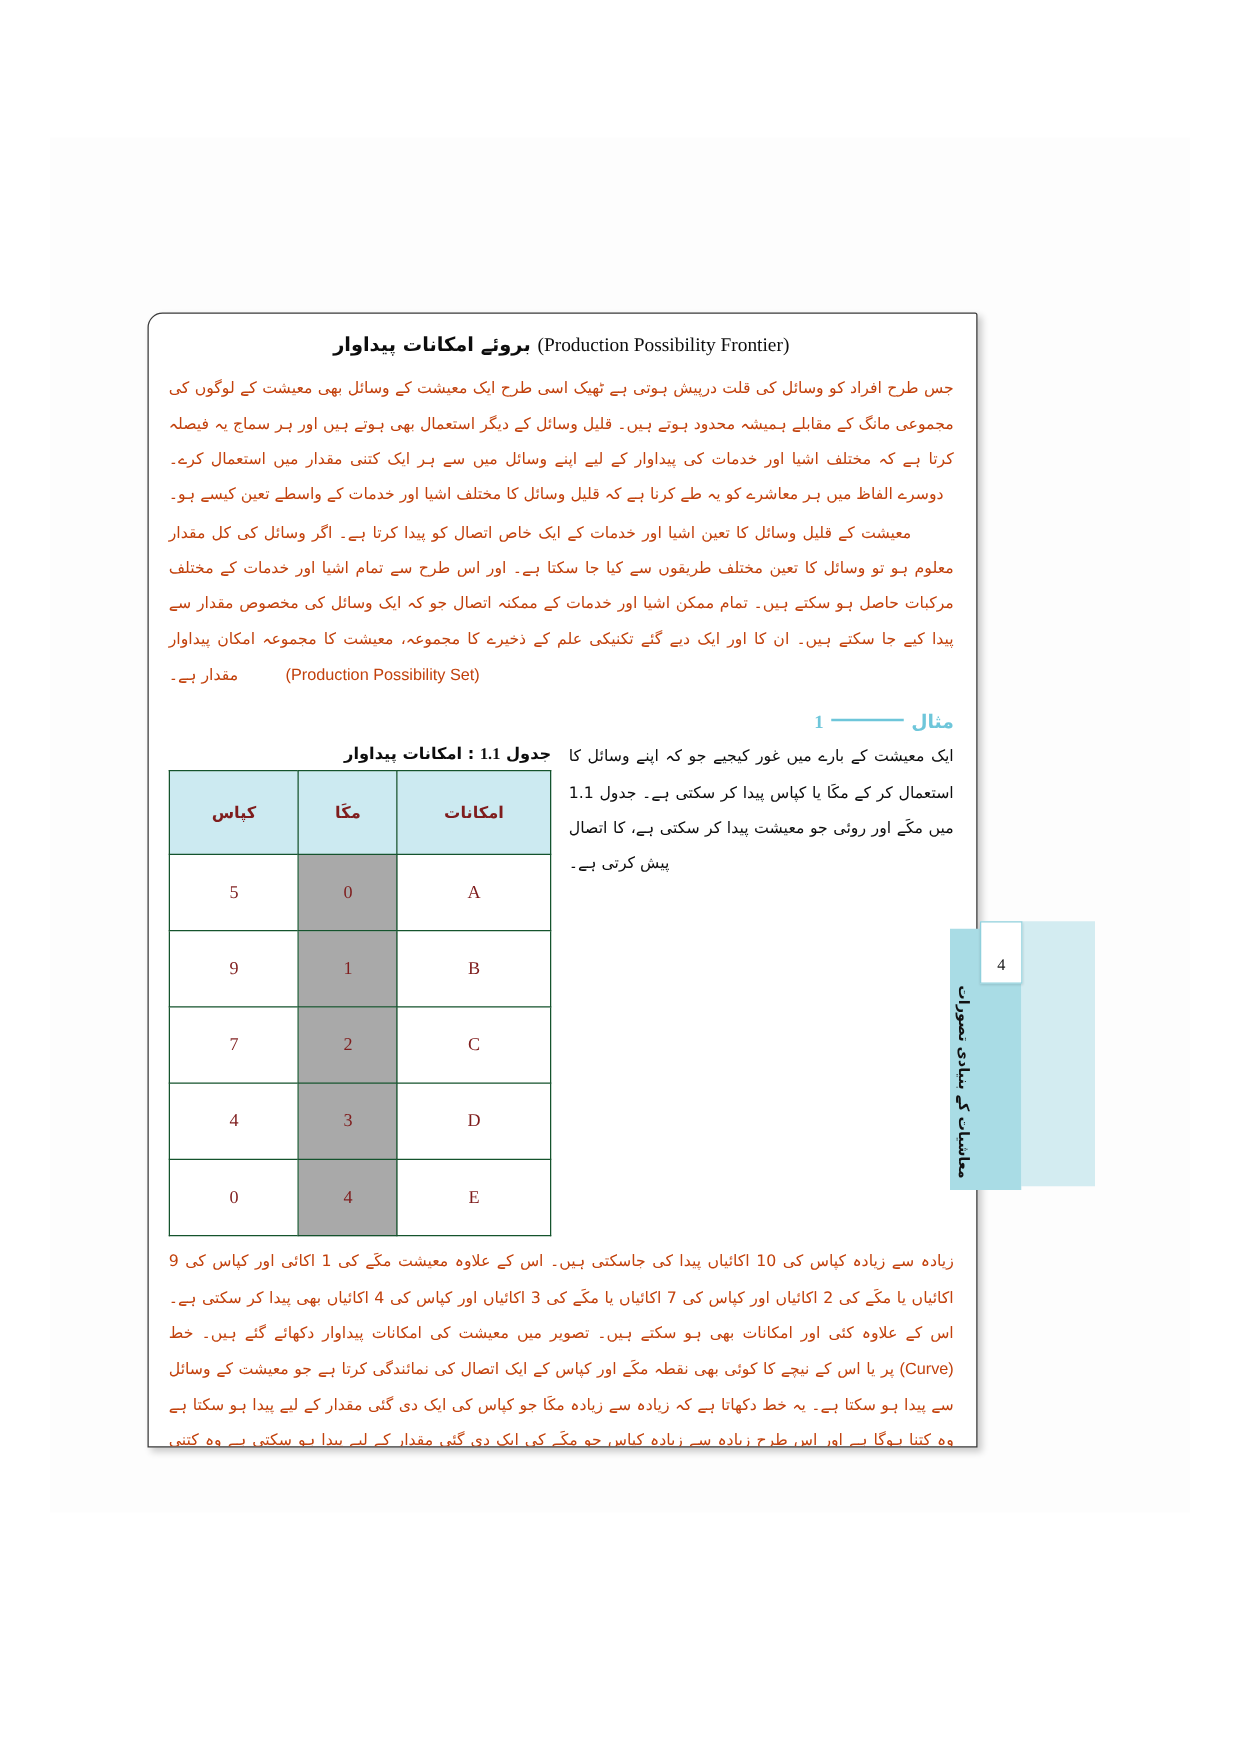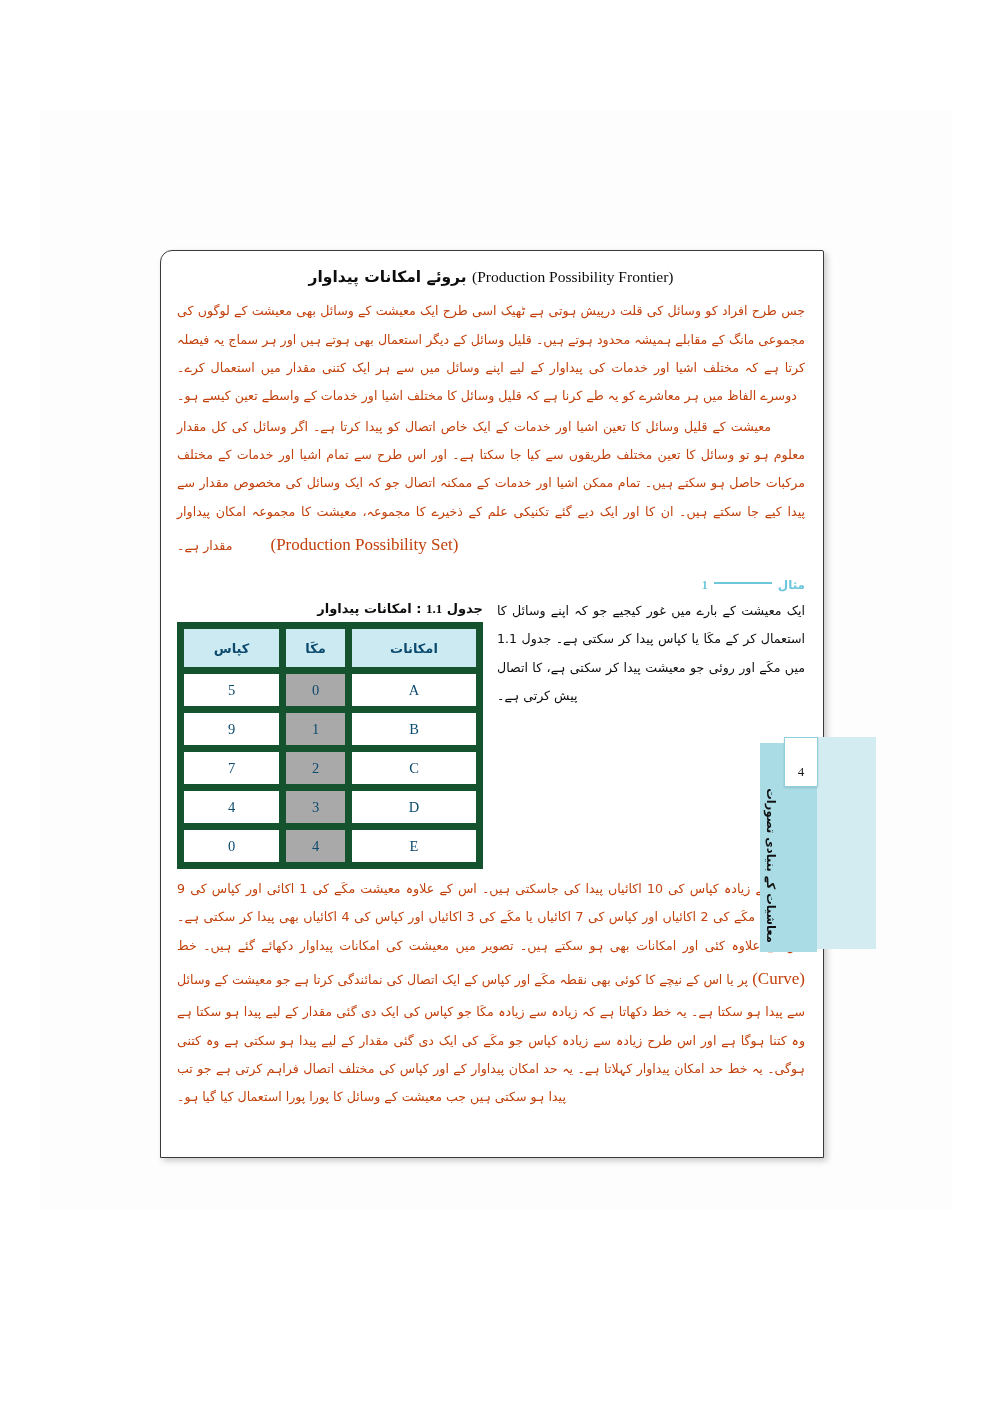--- a/index.html
+++ b/index.html
@@ -123,21 +123,20 @@
     height: 908px;
     background: #ffffff;
     border: 1px solid #3a3a3a;
     border-top-left-radius: 12px;
     border-top-right-radius: 2px;
     box-sizing: border-box;
     box-shadow: 3px 3px 6px rgba(0,0,0,0.20);
     z-index: 2;
     padding: 10px 18px 8px 16px;
     overflow: hidden;
-    margin-left: 42px;
   }
 
   
   .heading-main {
     direction: rtl;
     text-align: center;
     font-family: "DejaVu Sans", sans-serif;
     font-size: 15.5px;
     font-weight: 700;
     color: #0d0d0d;
@@ -163,37 +162,37 @@
     color: #c2410c;
     margin: 0 0 2px 0;
   }
   p.body-text.indent {
     text-indent: 34px;
   }
   p.body-text .en {
     direction: ltr;
     unicode-bidi: embed;
     display: inline-block;
-    font-family: Liberation Serif, serif;
-    font-size: 17px;
+    font-family: Liberation Sans, sans-serif;
+    font-size: 13px;
   }
   .num {
     font-family: "Liberation Serif", serif;
     direction: ltr;
     unicode-bidi: embed;
     display: inline-block;
   }
 
   
   .example-head {
     direction: rtl;
     text-align: right;
     color: #6ec6da;
     font-family: "DejaVu Sans", sans-serif;
-    font-size: 12px;
+    font-size: 15px;
     font-weight: 700;
     margin: 14px 0 4px 0;
     letter-spacing: 0px;
   }
   .example-head .rule {
     display: inline-block;
     width: 58px;
     height: 2px;
     background: #6ec6da;
     vertical-align: 5px;
@@ -223,27 +222,27 @@
   .table-caption .num { font-weight: 700; }
 
   table.ppf {
     border-collapse: collapse;
     width: 100%;
     direction: rtl;
     border: 1px solid #5ec2d4;
   }
   table.ppf th,
   table.ppf td {
-    border: 7px solid #14532d;
+    border: 1px solid #14532d;
     text-align: center;
     height: 32px;
     font-family: "Liberation Serif", serif;
     font-size: 14.5px;
-    color: #0c4a6e;
-    padding: 0;
+    color: #7f1d1d;
+    padding: 14px;
   }
   table.ppf th {
     background: #cceaf1;
     font-family: "DejaVu Sans", sans-serif;
     font-size: 13px;
     font-weight: 700;
     height: 38px;
   }
   table.ppf td.col-mid,
   table.ppf th.col-mid {

